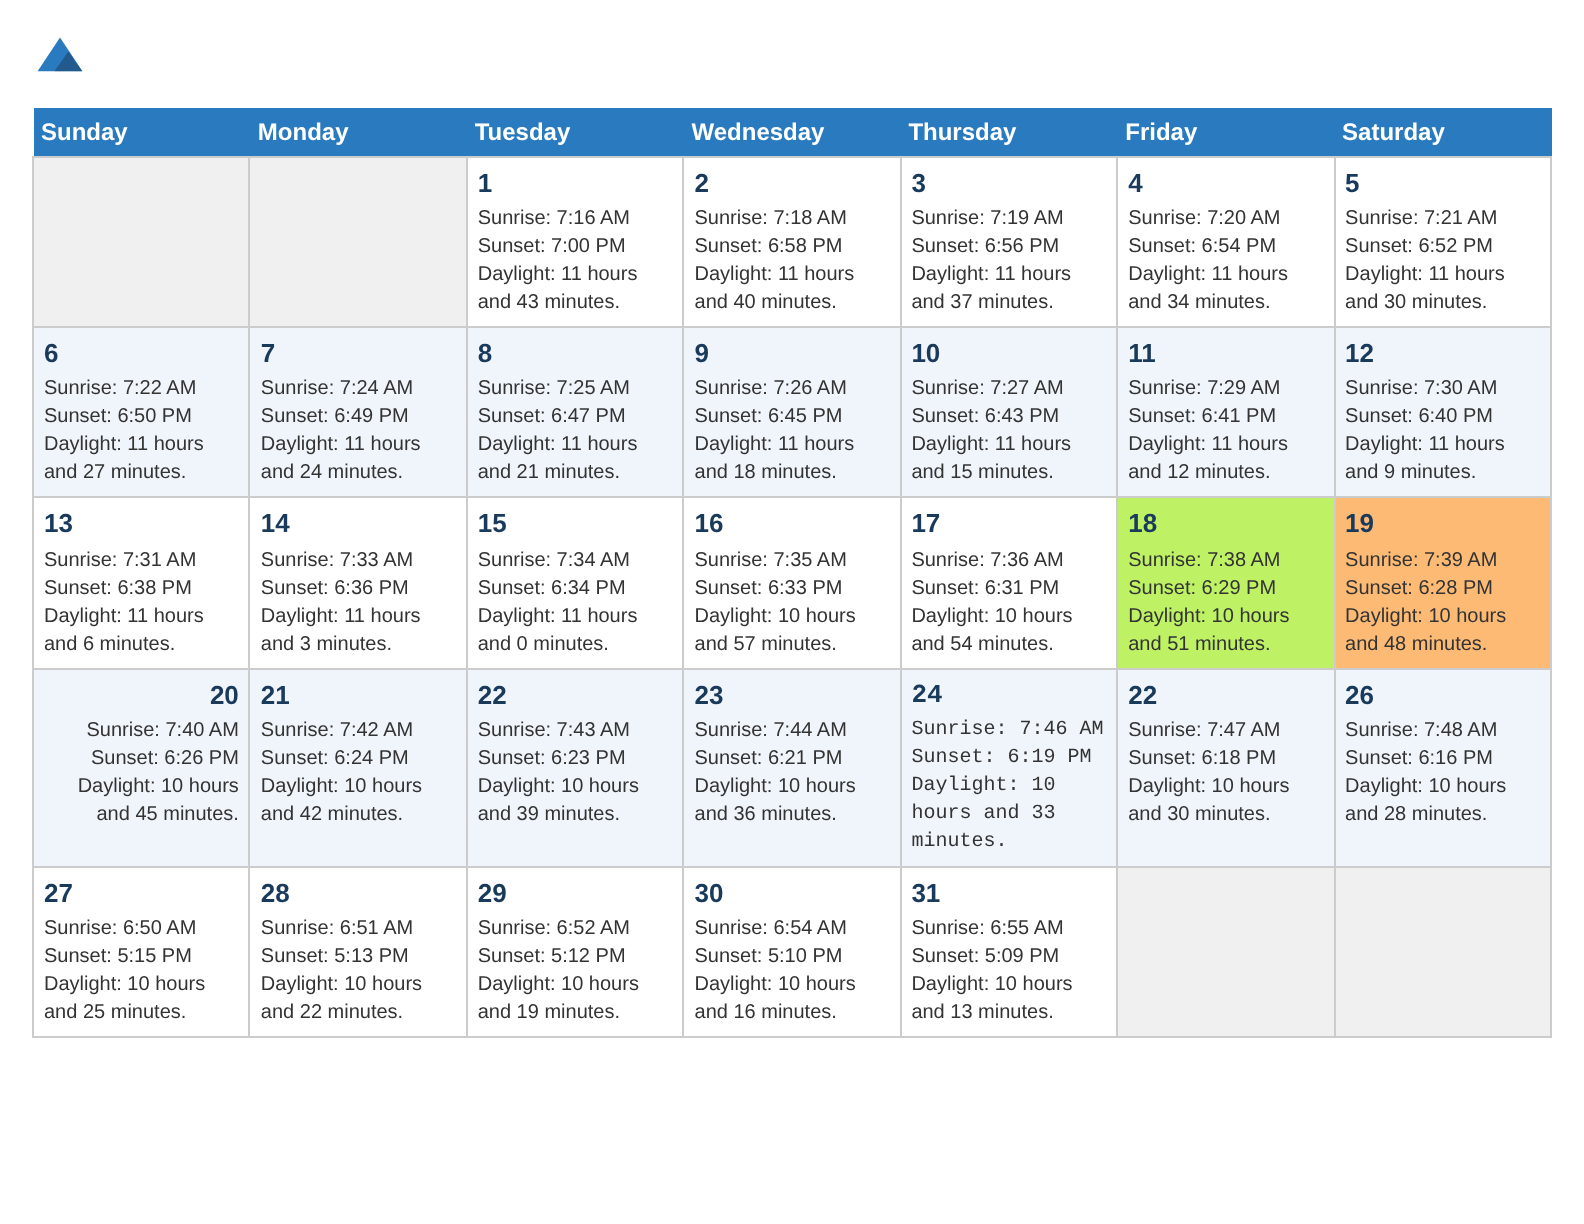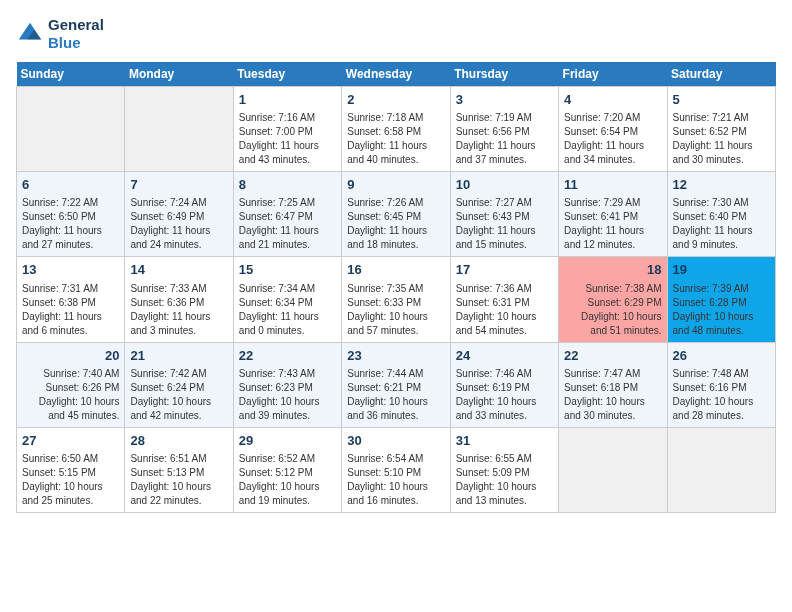--- a/index.html
+++ b/index.html
@@ -95,24 +95,20 @@
   </style>
 </head>
 <body>
 
 <div class="header">
   <div class="logo">
     <svg class="logo-icon" viewBox="0 0 40 40">
       <polygon points="20,4 36,28 4,28" fill="#2a7abf"></polygon>
       <polygon points="26,14 36,28 16,28" fill="#1a3a5c" opacity="0.5"></polygon>
     </svg>
-    <div class="logo-text">
-      <div>General</div>
-      <div class="logo-blue">Blue</div>
-    </div>
   </div>
   <div class="title-block">
     <div class="month-title"></div>
     <div class="location-title"></div>
   </div>
 </div>
 
 <table>
   <thead>
     <tr>
@@ -194,25 +190,25 @@
           <div class="day-info">Sunrise: 7:34 AM<br>Sunset: 6:34 PM<br>Daylight: 11 hours and 0 minutes.</div>
         </td>
         <td style="background: rgb(255, 255, 255);">
           <span class="day-num">16</span>
           <div class="day-info">Sunrise: 7:35 AM<br>Sunset: 6:33 PM<br>Daylight: 10 hours and 57 minutes.</div>
         </td>
         <td style="background: rgb(255, 255, 255);">
           <span class="day-num">17</span>
           <div class="day-info">Sunrise: 7:36 AM<br>Sunset: 6:31 PM<br>Daylight: 10 hours and 54 minutes.</div>
         </td>
-        <td style="background: #fca5a5; text-align: right;">
+        <td style="background: #bef264;">
           <span class="day-num">18</span>
           <div class="day-info">Sunrise: 7:38 AM<br>Sunset: 6:29 PM<br>Daylight: 10 hours and 51 minutes.</div>
         </td>
-        <td style="background: #0ea5e9;">
+        <td style="background: #fdba74;">
           <span class="day-num">19</span>
           <div class="day-info">Sunrise: 7:39 AM<br>Sunset: 6:28 PM<br>Daylight: 10 hours and 48 minutes.</div>
         </td>
       </tr>
       <tr style="background: none;">
         <td style="background: rgb(240, 245, 251); text-align: right;">
           <span class="day-num">20</span>
           <div class="day-info">Sunrise: 7:40 AM<br>Sunset: 6:26 PM<br>Daylight: 10 hours and 45 minutes.</div>
         </td>
         <td style="background: rgb(240, 245, 251);">
@@ -220,21 +216,21 @@
           <div class="day-info">Sunrise: 7:42 AM<br>Sunset: 6:24 PM<br>Daylight: 10 hours and 42 minutes.</div>
         </td>
         <td style="background: rgb(240, 245, 251); margin-left: 36px;">
           <span class="day-num">22</span>
           <div class="day-info">Sunrise: 7:43 AM<br>Sunset: 6:23 PM<br>Daylight: 10 hours and 39 minutes.</div>
         </td>
         <td style="background: rgb(240, 245, 251);">
           <span class="day-num">23</span>
           <div class="day-info">Sunrise: 7:44 AM<br>Sunset: 6:21 PM<br>Daylight: 10 hours and 36 minutes.</div>
         </td>
-        <td style="background: rgb(240, 245, 251);">
+        <td style="background: rgb(240, 245, 251); font-family: Liberation Mono, monospace;">
           <span class="day-num">24</span>
           <div class="day-info">Sunrise: 7:46 AM<br>Sunset: 6:19 PM<br>Daylight: 10 hours and 33 minutes.</div>
         </td>
         <td style="background: rgb(240, 245, 251);">
           <span class="day-num">22</span>
           <div class="day-info">Sunrise: 7:47 AM<br>Sunset: 6:18 PM<br>Daylight: 10 hours and 30 minutes.</div>
         </td>
         <td style="background: rgb(240, 245, 251);">
           <span class="day-num">26</span>
           <div class="day-info">Sunrise: 7:48 AM<br>Sunset: 6:16 PM<br>Daylight: 10 hours and 28 minutes.</div>

